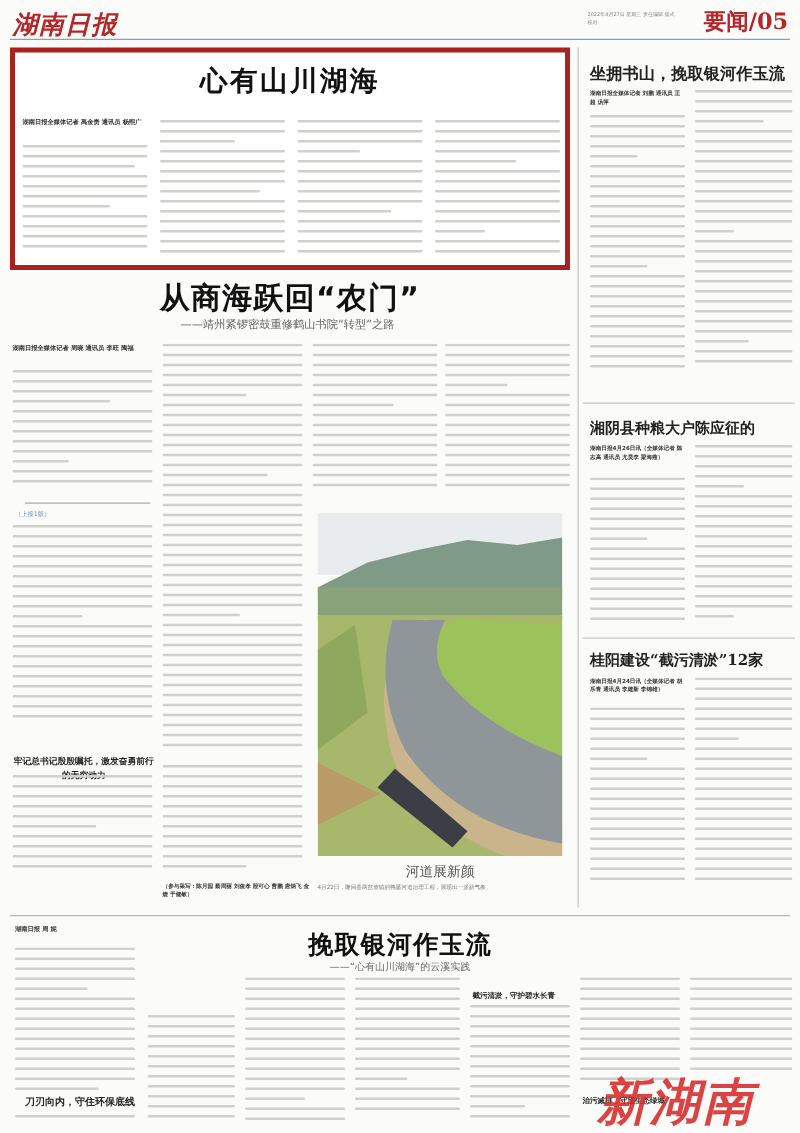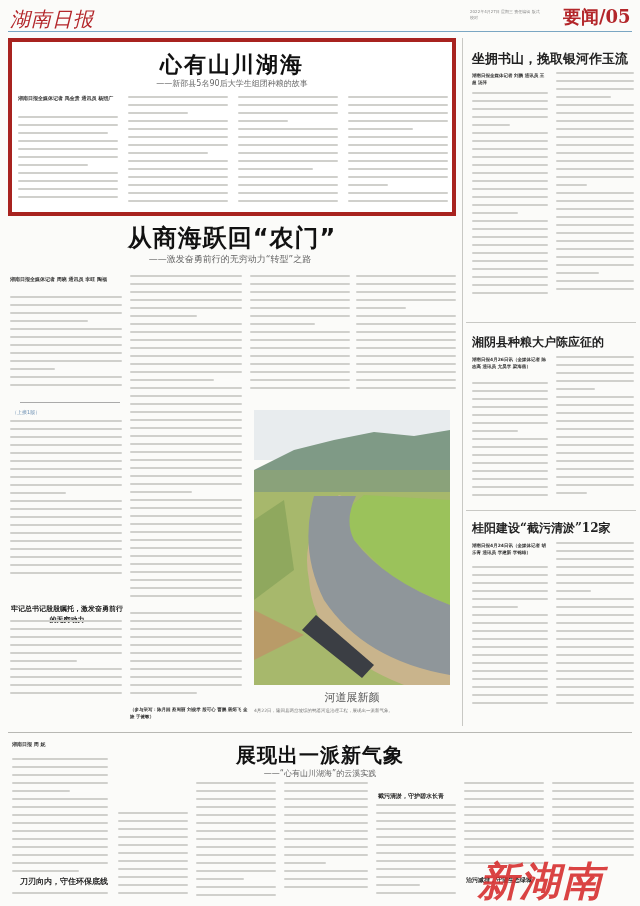--- a/index.html
+++ b/index.html
@@ -1,18 +1,18 @@
 <!DOCTYPE html>
 <html><head>
 <meta charset="utf-8">
 <style>
   * { box-sizing: border-box; margin: 0; padding: 0; }
   body { width: 640px; height: 906px; background: #fbfbf9; font-family: "DejaVu Sans", sans-serif; color: #555; position: relative; overflow: hidden; }
   .masthead { position: absolute; left: 0; top: 0; width: 640px; height: 34px; }
-  .paper-name { position: absolute; left: 10px; top: 6px; font-family: "DejaVu Serif", serif; font-style: italic; font-weight: normal; font-size: 20px; color: #b3262a; letter-spacing: 1px; }
+  .paper-name { position: absolute; left: 10px; top: 6px; font-family: "DejaVu Serif", serif; font-style: italic; font-weight: bold; font-size: 20px; color: #b3262a; letter-spacing: 1px; }
   .issue-info { position: absolute; left: 470px; top: 9px; font-size: 4px; color: #888; line-height: 6px; width: 70px; }
   .page-label { position: absolute; left: 563px; top: 5px; font-family: "DejaVu Serif", serif; font-size: 18px; font-weight: bold; color: #b3262a; }
   .head-rule { position: absolute; left: 8px; top: 31px; width: 624px; height: 1px; background: #7aa6c3; }
 
   .frame { position: absolute; left: 8px; top: 38px; width: 448px; height: 178px; border: 4px solid #a8231f; background: #fff; }
   .h1 { position: absolute; text-align: center; font-weight: bold; color: #111; font-family: "DejaVu Sans", sans-serif; }
   .sub { position: absolute; text-align: center; color: #666; font-family: "DejaVu Sans", sans-serif; }
   .byline { position: absolute; font-size: 5px; font-weight: bold; color: #333; line-height: 8px; }
   .lines { position: absolute; overflow: hidden; }
   .lines div { height: 2px; background: #d0d0cc; margin-bottom: 6px; border-radius: 1px; }
@@ -31,21 +31,20 @@
 
 <div class="masthead">
   <div class="paper-name">湖南日报</div>
   <div class="issue-info">2022年4月27日 星期三 责任编辑 版式 校对</div>
   <div class="page-label">要闻/05</div>
   <div class="head-rule"></div>
 </div>
 
 <div class="frame">
   <div class="h1" style="left:0;top:8px;width:440px;font-size:22px;letter-spacing:2px;">心有山川湖海</div>
-  <div class="sub" style="left:100px;top:36px;width:240px;font-size:8px;">——新邵县5名90后大学生组团种粮的故事</div>
   <div class="byline" style="left:6px;top:52px;width:100px;">湖南日报全媒体记者 禹金贵 通讯员 杨熙广</div>
   <div class="lines" style="left:6px;top:74px;width:100px;height:92px;">
       <div></div>
       <div></div>
       <div style="width:90%"></div>
       <div></div>
       <div></div>
       <div></div>
       <div style="width:70%"></div>
       <div></div>
@@ -97,21 +96,21 @@
       <div></div>
       <div></div>
       <div></div>
       <div style="width:40%"></div>
       <div></div>
       <div></div>
     </div>
 </div>
 
 <div class="h1" style="left:8px;top:222px;width:448px;font-size:24px;letter-spacing:1px;">从商海跃回“农门”</div>
-<div class="sub" style="left:100px;top:253px;width:260px;font-size:9px;">——激发奋勇前行的无穷动力“转型”之路</div>
+<div class="sub" style="left:100px;top:253px;width:260px;font-size:9px;">——靖州紧锣密鼓重修鹤山书院“转型”之路</div>
 <div class="byline" style="left:10px;top:275px;width:110px;">湖南日报全媒体记者 周晓 通讯员 李旺 陶福</div>
 <div class="lines" style="left:10px;top:296px;width:112px;height:96px;">
     <div></div>
     <div></div>
     <div></div>
     <div style="width:70%"></div>
     <div></div>
     <div></div>
     <div></div>
     <div></div>
@@ -436,21 +435,21 @@
     <div></div>
     <div></div>
     <div></div>
     <div style="width:70%"></div>
   </div>
 <div class="subhead" style="left:20px;top:876px;font-size:8px;">刀刃向内，守住环保底线</div>
 <div class="lines" style="left:12px;top:892px;width:96px;height:10px;">
     <div></div>
   </div>
 
-<div class="h1" style="left:160px;top:742px;width:320px;font-size:20px;letter-spacing:1px;">展现出一派新气象</div>
+<div class="h1" style="left:160px;top:742px;width:320px;font-size:20px;letter-spacing:1px;">挽取银河作玉流</div>
 <div class="sub" style="left:220px;top:768px;width:200px;font-size:8px;">——“心有山川湖海”的云溪实践</div>
 
 <div class="lines" style="left:118px;top:812px;width:70px;height:90px;">
     <div></div>
     <div></div>
     <div></div>
     <div></div>
     <div></div>
     <div></div>
     <div></div>

